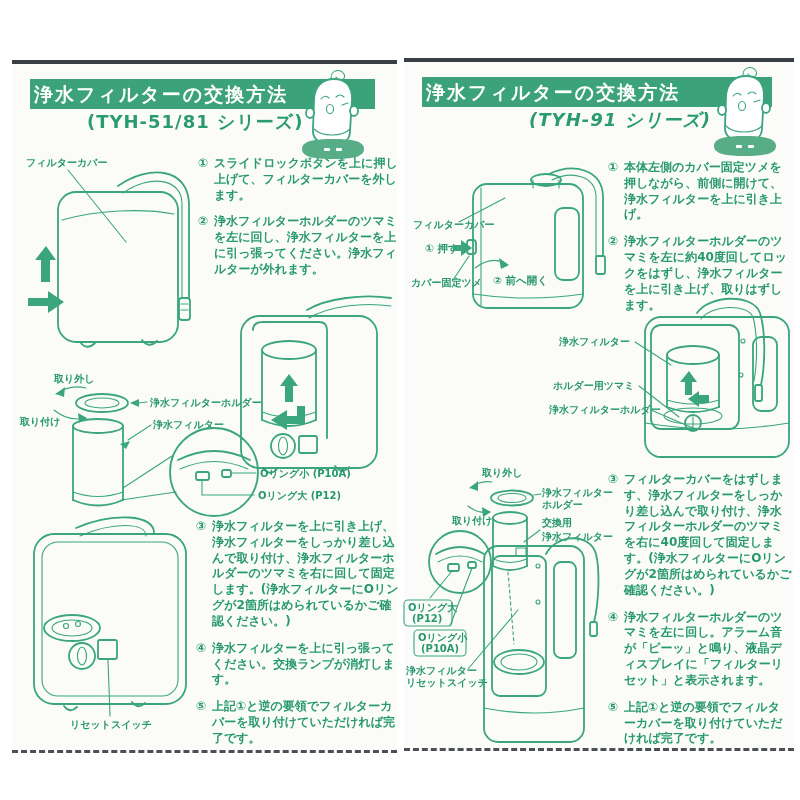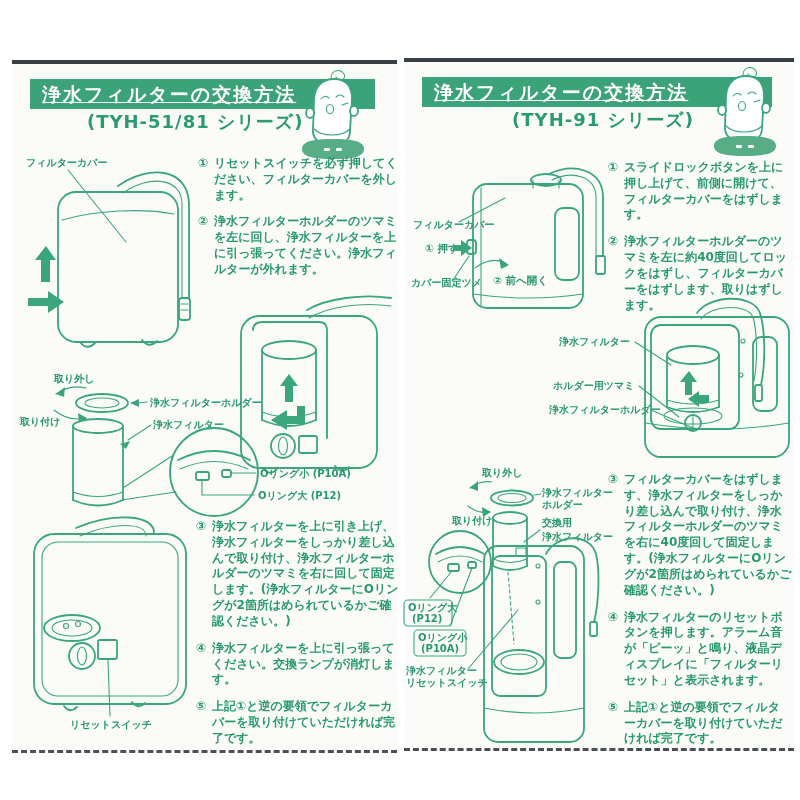--- a/index.html
+++ b/index.html
@@ -2,21 +2,21 @@
 <html><head>
 <meta charset="utf-8">
 <style>
   html,body{margin:0;padding:0;background:#ffffff;}
   body{width:800px;height:800px;position:relative;overflow:hidden;
        font-family:"DejaVu Sans",sans-serif;}
   .page{position:absolute;background:#fbfcfa;
         border-top:4px solid #3a3f45;border-bottom:3px dashed #4a5056;}
   .titlebar{position:absolute;background:#3ba27a;height:30px;}
   .titlebar .ttl{display:block;color:#ffffff;font-size:19px;font-weight:bold;
-        line-height:30px;padding-left:12px;letter-spacing:2px;white-space:nowrap;text-decoration:underline;}
+        line-height:30px;padding-left:4px;letter-spacing:2px;white-space:nowrap;}
   .series{position:absolute;color:#2a9a72;font-size:18px;font-weight:bold;
         text-align:right;letter-spacing:1px;white-space:nowrap;}
   .steps{position:absolute;}
   .step{display:flex;color:#28996f;font-size:12px;line-height:1.32;
         font-weight:bold;margin-bottom:11px;}
   .step .num{flex:0 0 16px;}
   .step .txt{flex:1;}
   svg{position:absolute;overflow:visible;}
   .art path,.art ellipse,.art circle,.art rect,.art line,.art polyline{
         fill:none;stroke:#3aa57f;stroke-width:1.8;stroke-linecap:round;stroke-linejoin:round;}
@@ -69,21 +69,21 @@
       <path class="fill" d="M24,94 L34,108 L28,108 L28,130 L19,130 L19,108 L13,108 Z"></path>
     </g>
     <g>
       <path class="fill" d="M6,146 h20 v-7 l16,11 -16,11 v-7 H6 z"></path>
     </g>
   </svg>
 
   <div class="steps" style="left:186px;top:92px;width:200px;">
     <div class="step">
       <span class="num">①</span>
-      <span class="txt">リセットスイッチを必ず押してください、フィルターカバーを外します。</span>
+      <span class="txt">スライドロックボタンを上に押し上げて、フィルターカバーを外します。</span>
     </div>
     <div class="step">
       <span class="num">②</span>
       <span class="txt">浄水フィルターホルダーのツマミを左に回し、浄水フィルターを上に引っ張ってください。浄水フィルターが外れます。</span>
     </div>
   </div>
 
   <svg class="art" style="left:211px;top:226px;" width="172" height="186" viewBox="0 0 172 186">
     <path d="M84,20 C104,8 140,4 168,8"></path>
     <path class="thin" d="M86,28 C106,16 140,12 168,16"></path>
@@ -174,21 +174,21 @@
     <path d="M112,186 q6,8 13,1"></path>
     <text x="50" y="212">リセットスイッチ</text>
   </svg>
 </div>
 
 <div class="page" style="left:404px;top:58px;width:390px;height:686px;">
 
   <div class="titlebar" style="left:18px;top:15px;width:350px;">
     <span class="ttl">浄水フィルターの交換方法</span>
   </div>
-  <div class="series" style="left:85px;top:46px;width:205px;">(TYH-91 シリーズ)</div>
+  <div class="series" style="left:102px;top:46px;width:205px;font-style:italic;">(TYH-91 シリーズ)</div>
 
   <svg class="art" style="left:298px;top:2px;" width="86" height="96" viewBox="0 0 86 96">
     <path class="thin" d="M42,14 C38,4 50,0 54,7 C57,13 48,16 46,10"></path>
     <path class="wfill" d="M24,34 C24,16 36,12 44,12 C56,12 62,18 62,32 L60,64 C60,74 52,78 42,78 C30,78 22,72 23,62 Z"></path>
     <path class="thin" d="M24,62 C32,70 52,70 60,62"></path>
     <path class="thin" d="M31,32 q4,-5 8,-1"></path>
     <path class="thin" d="M46,30 q4,-4 8,0"></path>
     <ellipse class="thin" cx="40" cy="42" rx="3.5" ry="4.5"></ellipse>
     <path class="thin" d="M52,38 l6,-2"></path>
     <ellipse class="wfill" cx="20" cy="46" rx="4" ry="5"></ellipse>
@@ -221,25 +221,25 @@
     <text x="84" y="122" class="big">② 前へ開く</text>
     <g>
       <path class="thin" d="M66,106 Q82,94 96,101"></path>
       <polygon class="fill" points="100,103 90,96 92,107"></polygon>
     </g>
   </svg>
 
   <div class="steps" style="left:204px;top:98px;width:184px;">
     <div class="step">
       <span class="num">①</span>
-      <span class="txt">スライドロックボタンを上に押し上げて、前側に開けて、フィルターカバーをはずします。</span>
+      <span class="txt">本体左側のカバー固定ツメを押しながら、前側に開けて、浄水フィルターを上に引き上げ。</span>
     </div>
     <div class="step">
       <span class="num">②</span>
-      <span class="txt">浄水フィルターホルダーのツマミを左に約40度回してロックをはずし、フィルターカバーをはずします、取りはずします。</span>
+      <span class="txt">浄水フィルターホルダーのツマミを左に約40度回してロックをはずし、浄水フィルターを上に引き上げ、取りはずします。</span>
     </div>
   </div>
 
   <svg class="art" style="left:143px;top:235px;" width="245" height="190" viewBox="0 0 245 190">
     <text x="12" y="48">浄水フィルター</text>
     <line class="thin" x1="88" y1="45" x2="124" y2="68"></line>
     <text x="6" y="92">ホルダー用ツマミ</text>
     <line class="thin" x1="92" y1="89" x2="132" y2="120"></line>
     <text x="2" y="116">浄水フィルターホルダー</text>
     <line class="thin" x1="104" y1="113" x2="146" y2="131"></line>
@@ -320,20 +320,20 @@
     <rect x="186" y="160" width="7" height="14" rx="2"></rect>
   </svg>
 
   <div class="steps" style="left:204px;top:410px;width:184px;">
     <div class="step">
       <span class="num">③</span>
       <span class="txt">フィルターカバーをはずします、浄水フィルターをしっかり差し込んで取り付け、浄水フィルターホルダーのツマミを右に40度回して固定します。(浄水フィルターにOリングが2箇所はめられているかご確認ください。)</span>
     </div>
     <div class="step">
       <span class="num">④</span>
-      <span class="txt">浄水フィルターのリセットボタンを押します。アラーム音が「ピーッ」と鳴り、液晶ディスプレイに「フィルターリセット」と表示されます。</span>
+      <span class="txt">浄水フィルターホルダーのツマミを左に回し。アラーム音が「ピーッ」と鳴り、液晶ディスプレイに「フィルターリセット」と表示されます。</span>
     </div>
     <div class="step">
       <span class="num">⑤</span>
       <span class="txt">上記①と逆の要領でフィルターカバーを取り付けていただければ完了です。</span>
     </div>
   </div>
 </div>
 
 </body></html>

